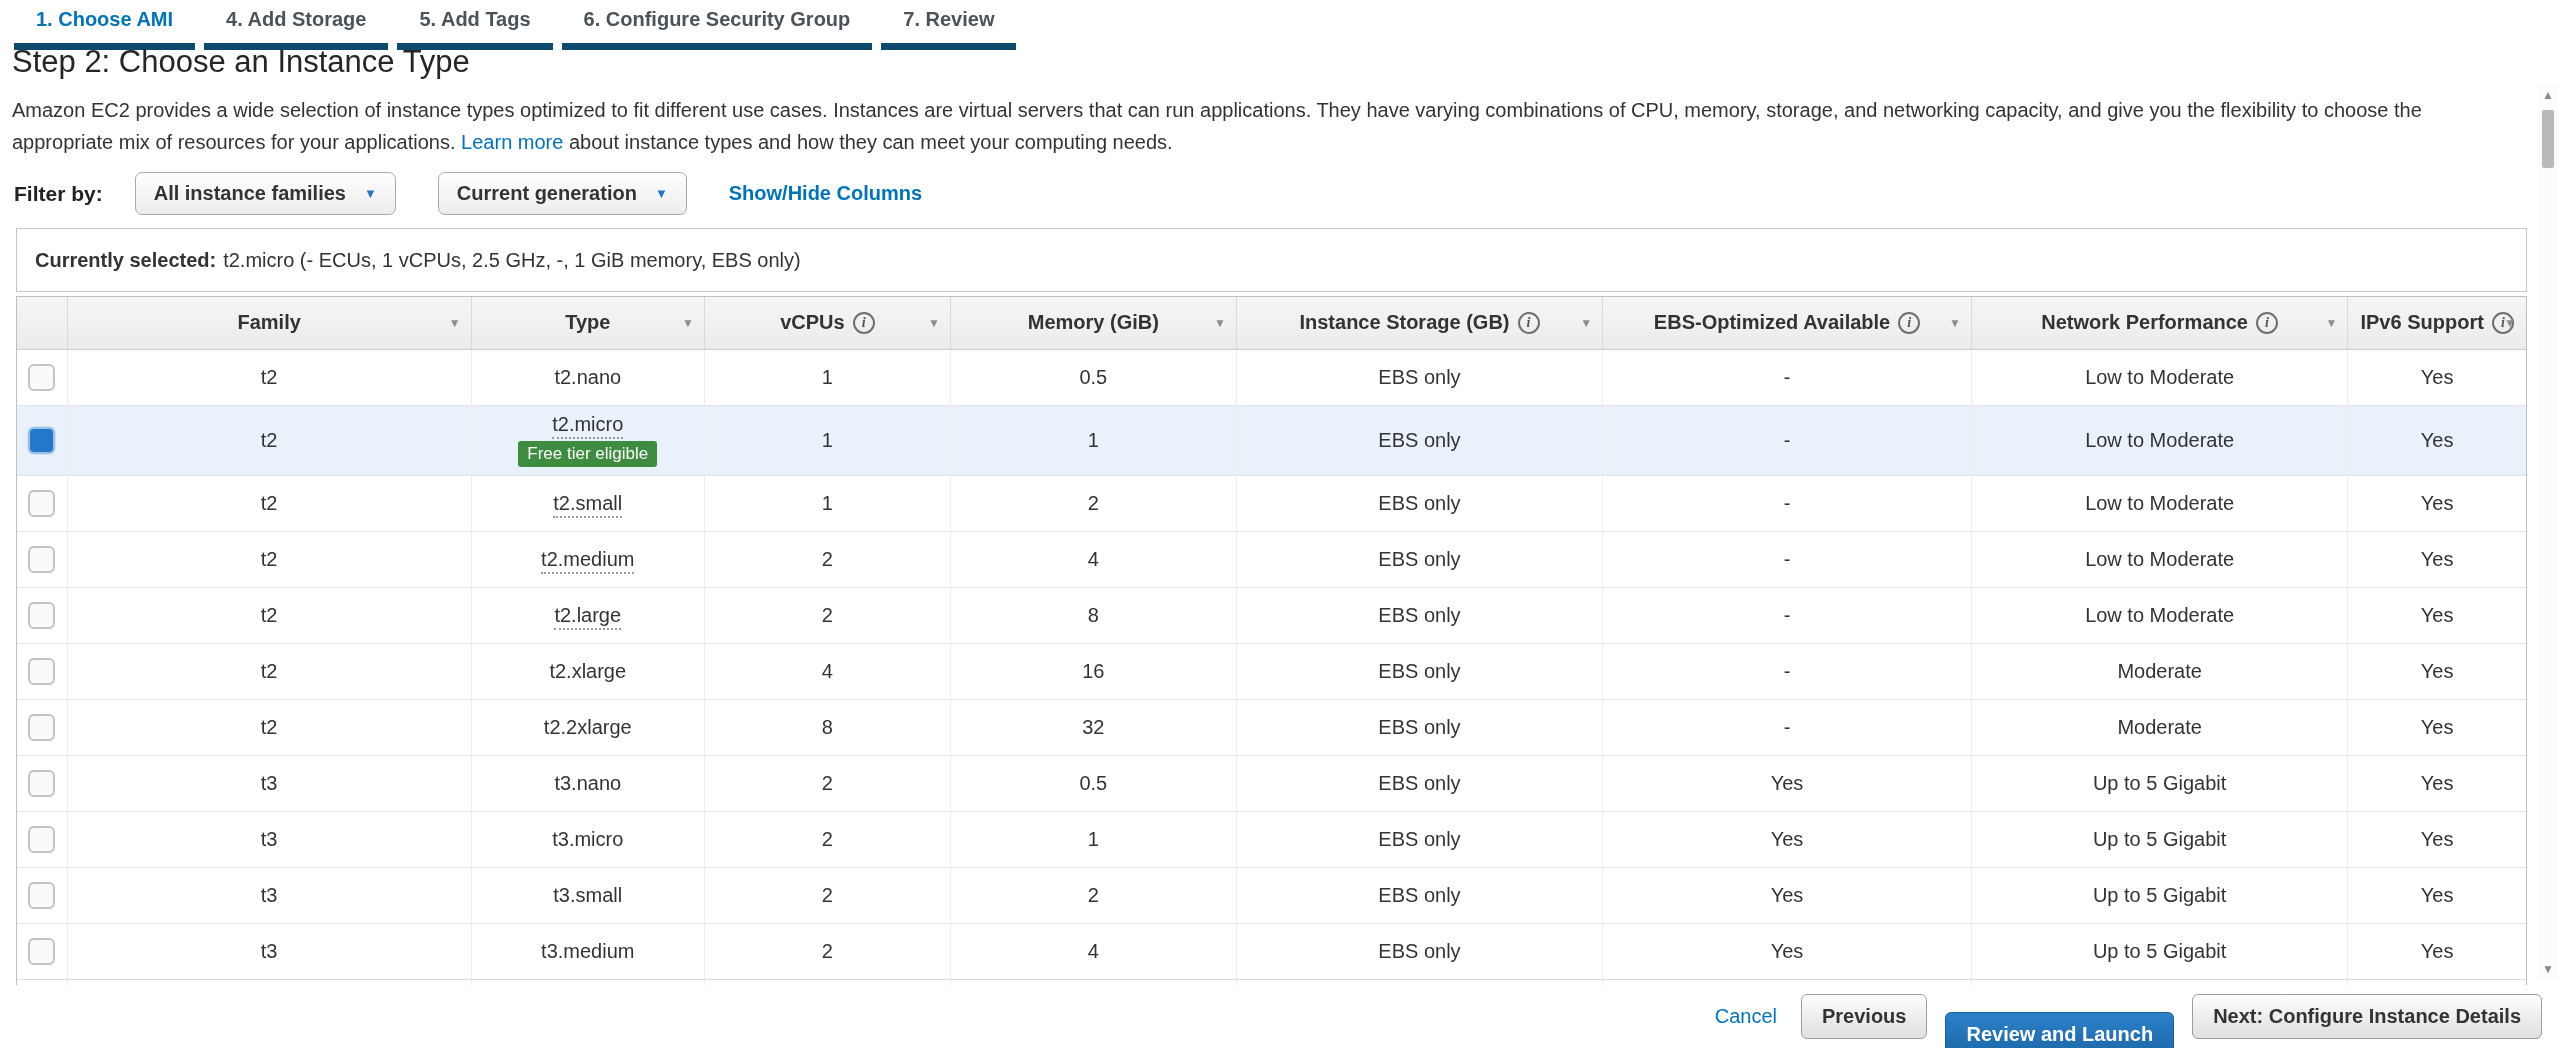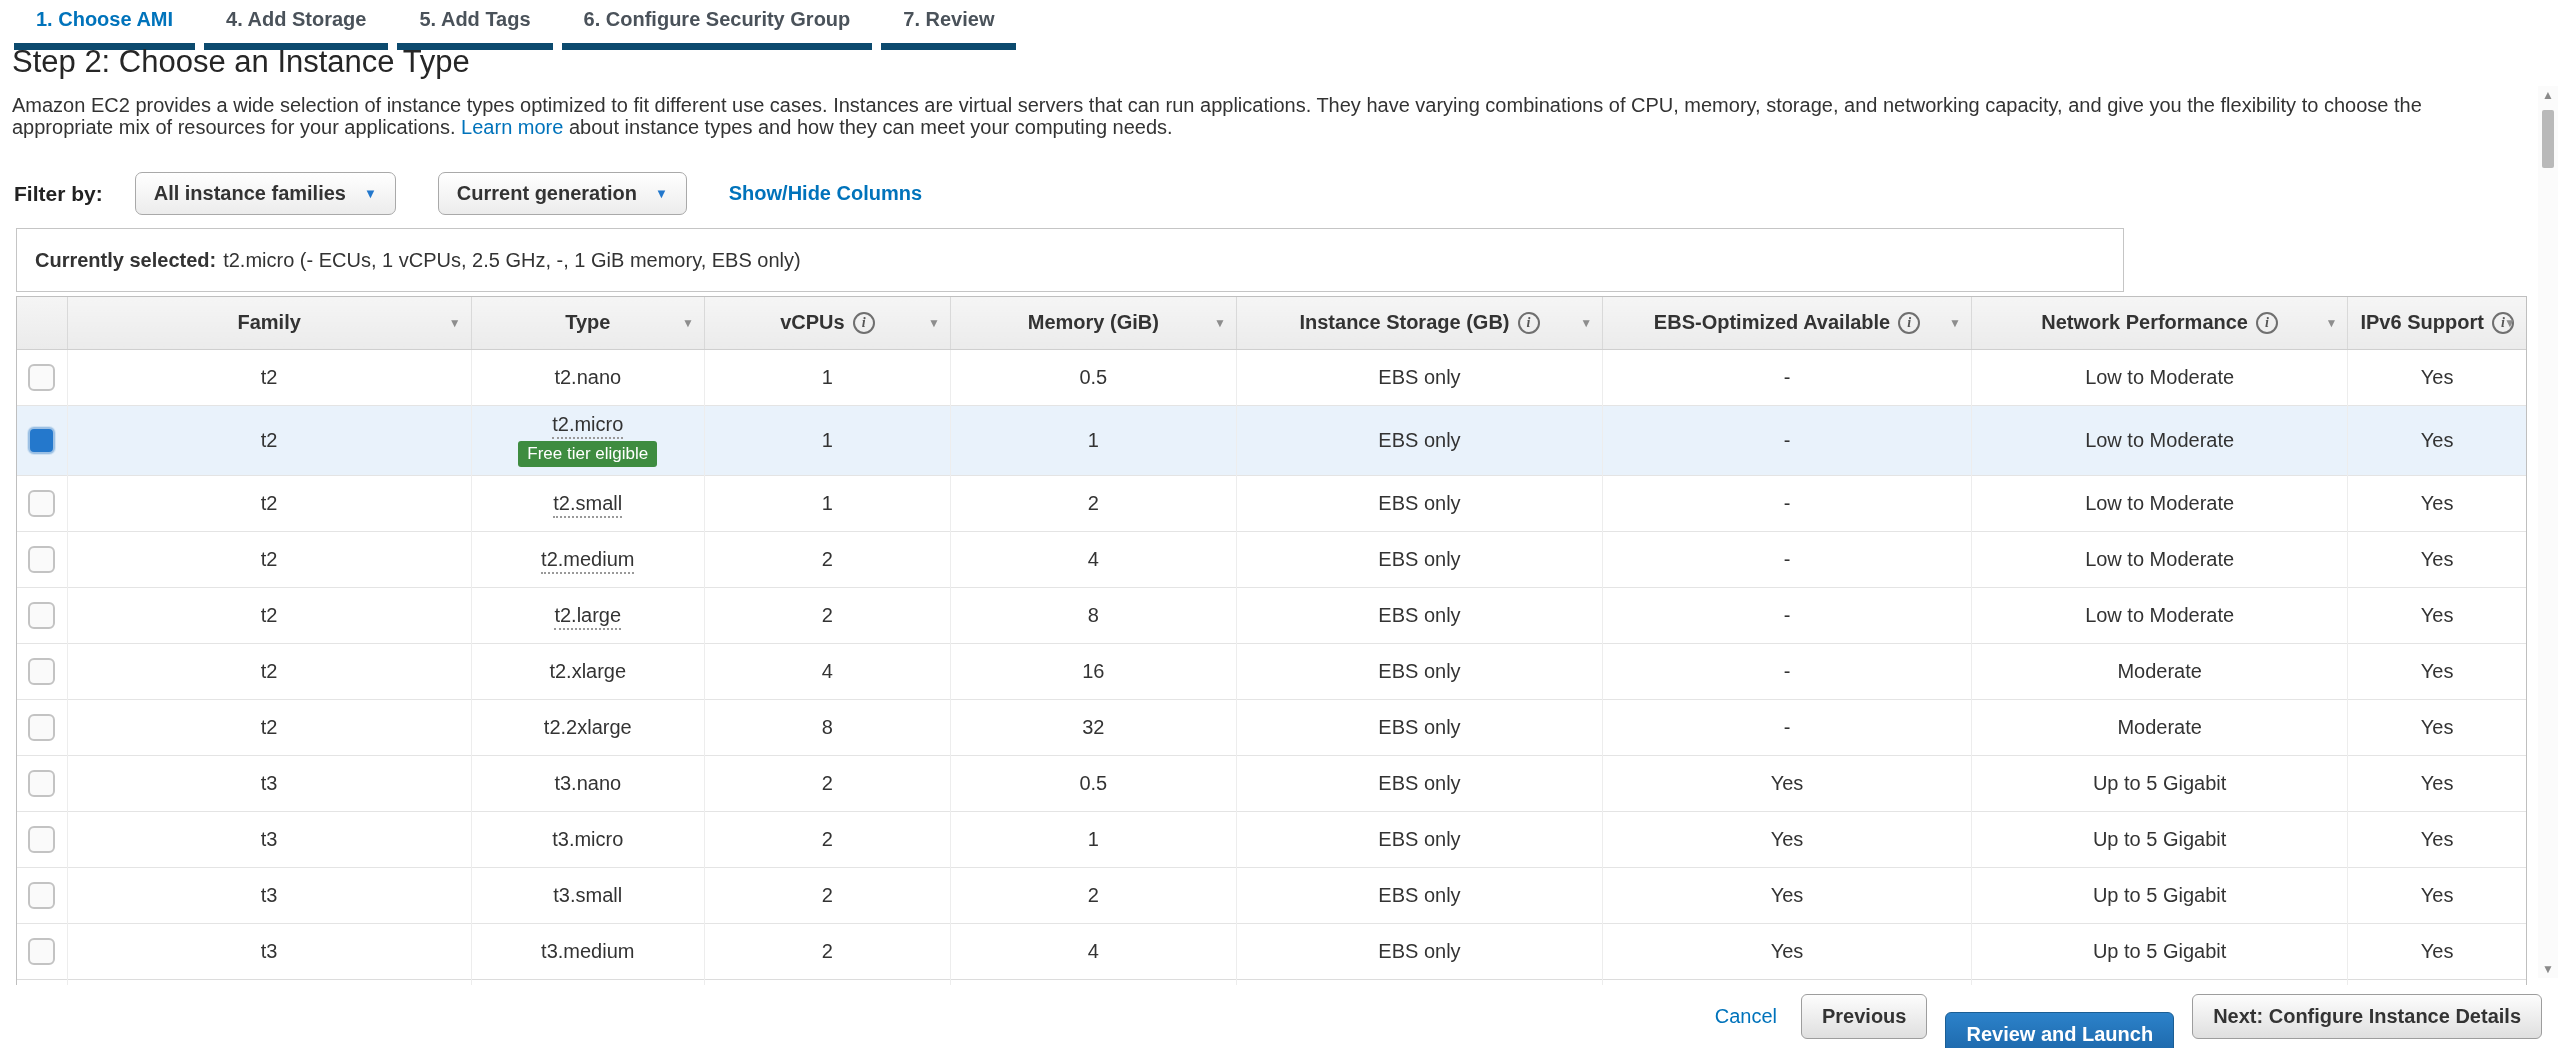--- a/index.html
+++ b/index.html
@@ -19,34 +19,34 @@
   .scrollbar { position:absolute; right:2px; top:86px; width:20px; height:892px; background:#fbfbfb; }
   .sb-arrow { position:absolute; left:0; width:20px; height:18px; text-align:center;
               font-size:12px; color:#8a8a8a; line-height:18px; }
   .sb-up { top:0; }
   .sb-down { bottom:0; }
   .sb-thumb { position:absolute; left:4px; top:24px; width:12px; height:58px;
               background:#b9b9b9; border-radius:2px; }
 
   
   .page-title { position:absolute; left:12px; top:44px; font-size:31px; font-weight:400; color:#262626; }
-  .desc { position:absolute; left:12px; top:94px; width:2480px; font-size:20px; line-height:22px; color:#333; }
+  .desc { position:absolute; left:12px; top:94px; width:2480px; font-size:20px; line-height:32px; color:#333; }
   a, .linklike { color:var(--link); text-decoration:none; cursor:pointer; }
 
   
   .filterbar { position:absolute; left:14px; top:172px; display:flex; align-items:center; }
   .filter-label { font-size:21px; font-weight:bold; color:#222; margin-right:32px; }
   .dropdown { display:flex; align-items:center; gap:18px; font-size:20px; font-weight:bold; color:#333;
               background:linear-gradient(#ffffff,#ececec); border:1px solid #a9a9a9; border-radius:7px;
               padding:9px 18px; margin-right:42px; cursor:pointer; }
   .dd-caret { font-size:13px; color:#2277cc; }
   .columns-link { font-size:20px; font-weight:bold; }
 
   
-  .selectedbox { position:absolute; left:16px; top:228px; width:2108px; height:64px;
+  .selectedbox { position:absolute; left:16px; top:228px; width:2511px; height:64px;
                  border:1px solid #c5c5c5; background:#fff; display:flex; align-items:center;
                  padding-left:18px; font-size:20px; color:#333; }
   .selectedbox b { margin-right:7px; }
 
   
   .tablewrap { position:absolute; left:16px; top:296px; width:2511px; height:689px;
                border:1px solid #bfbfbf; border-bottom:none; overflow:hidden; background:#fff; }
   table { width:100%; border-collapse:collapse; table-layout:fixed; }
   col.c0{width:2.0%} col.c1{width:16.1%} col.c2{width:9.3%} col.c3{width:9.8%} col.c4{width:11.4%}
   col.c5{width:14.6%} col.c6{width:14.7%} col.c7{width:15.0%} col.c8{width:7.1%}

